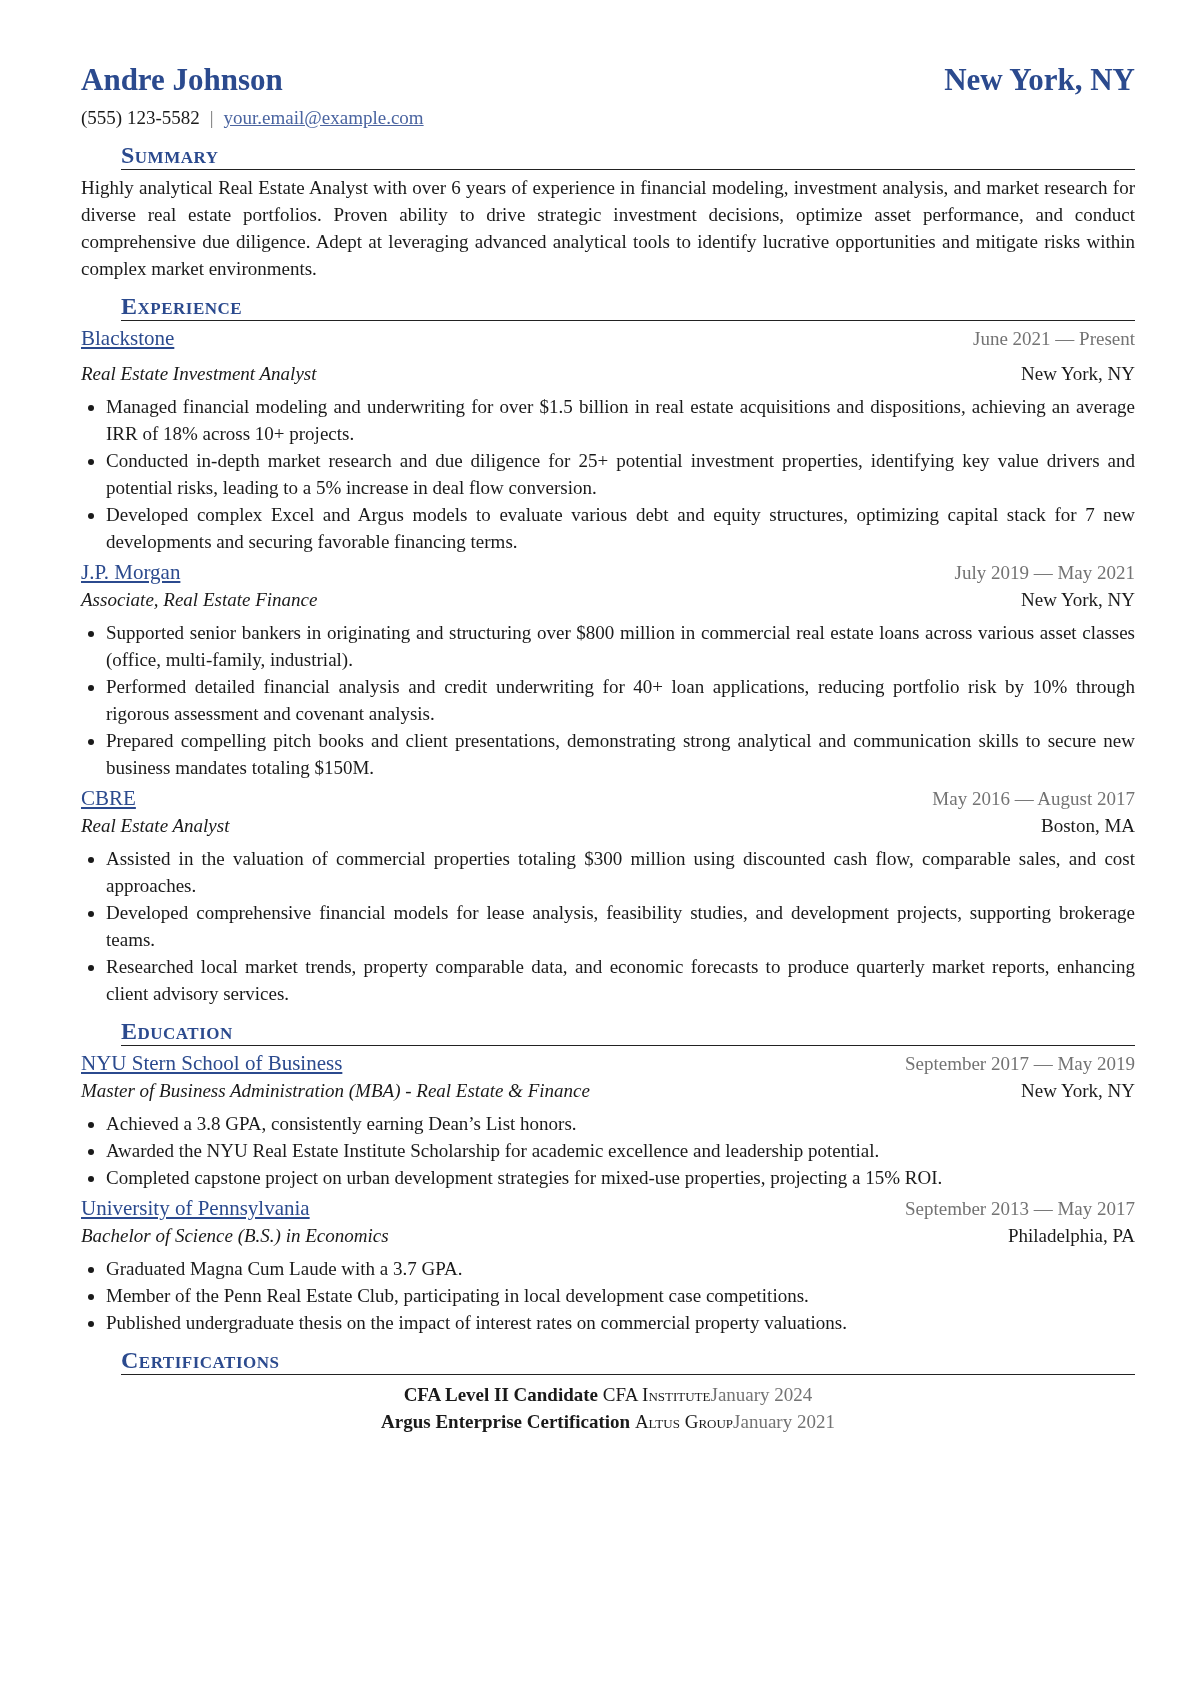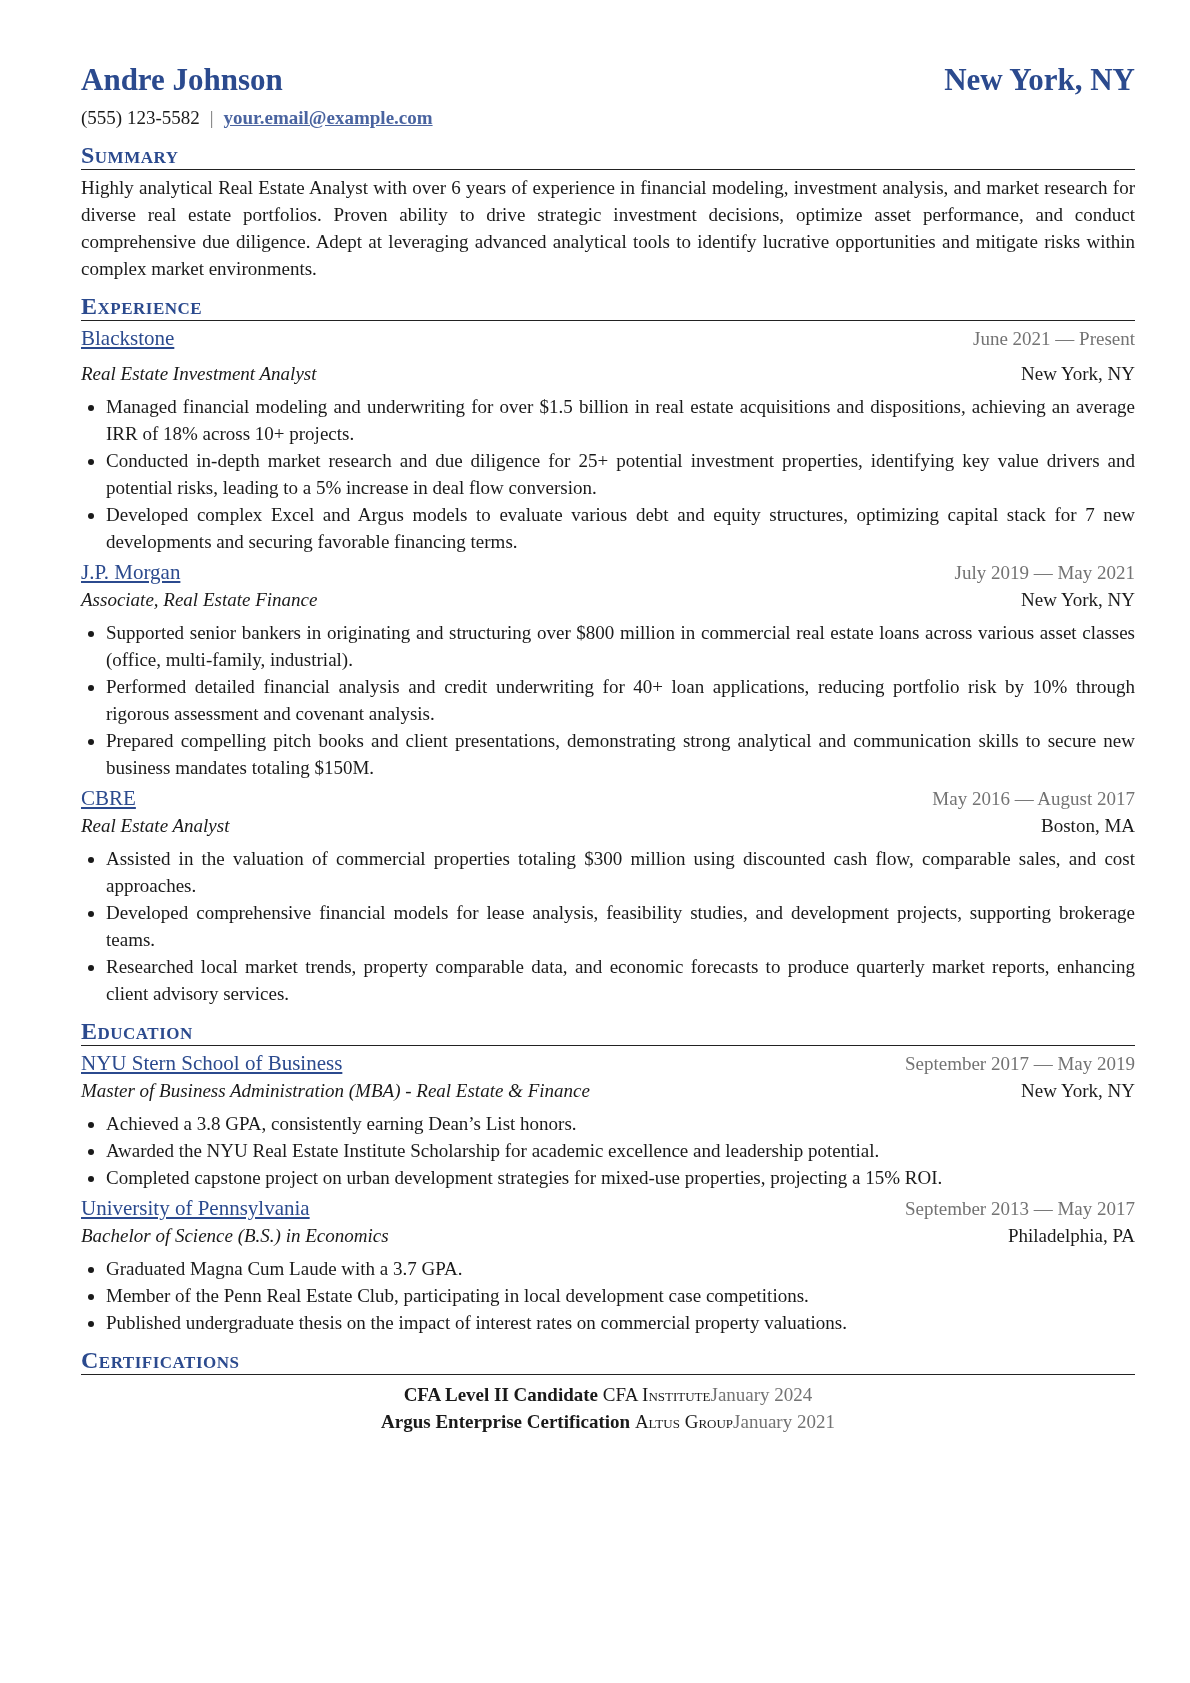--- a/index.html
+++ b/index.html
@@ -3,22 +3,22 @@
 <meta charset="utf-8">
 <style>
   html, body { margin: 0; padding: 0; background: #ffffff; }
   body { width: 1190px; height: 1683px; position: relative; font-family: "DejaVu Serif", "Liberation Serif", serif; color: #1a1a1a; }
   .page { position: absolute; left: 81px; top: 60px; width: 1054px; font-family: "Liberation Serif", serif; font-size: 19px; line-height: 27px; }
   .hdr { display: flex; justify-content: space-between; align-items: baseline; }
   .name { font-size: 31px; font-weight: bold; color: #2b4a8e; line-height: 40px; }
   .city { font-size: 31px; font-weight: bold; color: #2b4a8e; line-height: 40px; }
   .contact { margin-top: 4px; font-size: 19px; }
   .contact .sep { color: #777; margin: 0 10px; }
-  .contact a { color: #4a64a0; text-decoration: underline; font-weight: bold; }
-  .section-title { font-variant: small-caps; font-weight: bold; font-size: 24px; color: #2b4a8e; border-bottom: 1.3px solid #222; line-height: 28px; margin-top: 10px; letter-spacing: 0.5px; }
+  .contact a { color: #4a64a0; text-decoration: underline; }
+  .section-title { font-variant: small-caps; font-weight: bold; font-size: 24px; color: #2b4a8e; border-bottom: 1.3px solid #222; line-height: 28px; margin-top: 10px; letter-spacing: 0.5px; margin-left: 40px; }
   .summary { text-align: justify; margin-top: 4px; }
   .entry-head { display: flex; justify-content: space-between; align-items: baseline; margin-top: 4px; }
   .org { font-size: 21px; font-weight: normal; color: #2b4a8e; text-decoration: underline; }
   .date { color: #737373; }
   .role { font-style: italic; }
   ul { margin: 6px 0 0 0; padding-left: 25px; }
   li { text-align: justify; padding-left: 0; }
   .cert { display: flex; justify-content: center; }
   .cert b { font-weight: bold; }
   .sc { font-variant: small-caps; }

